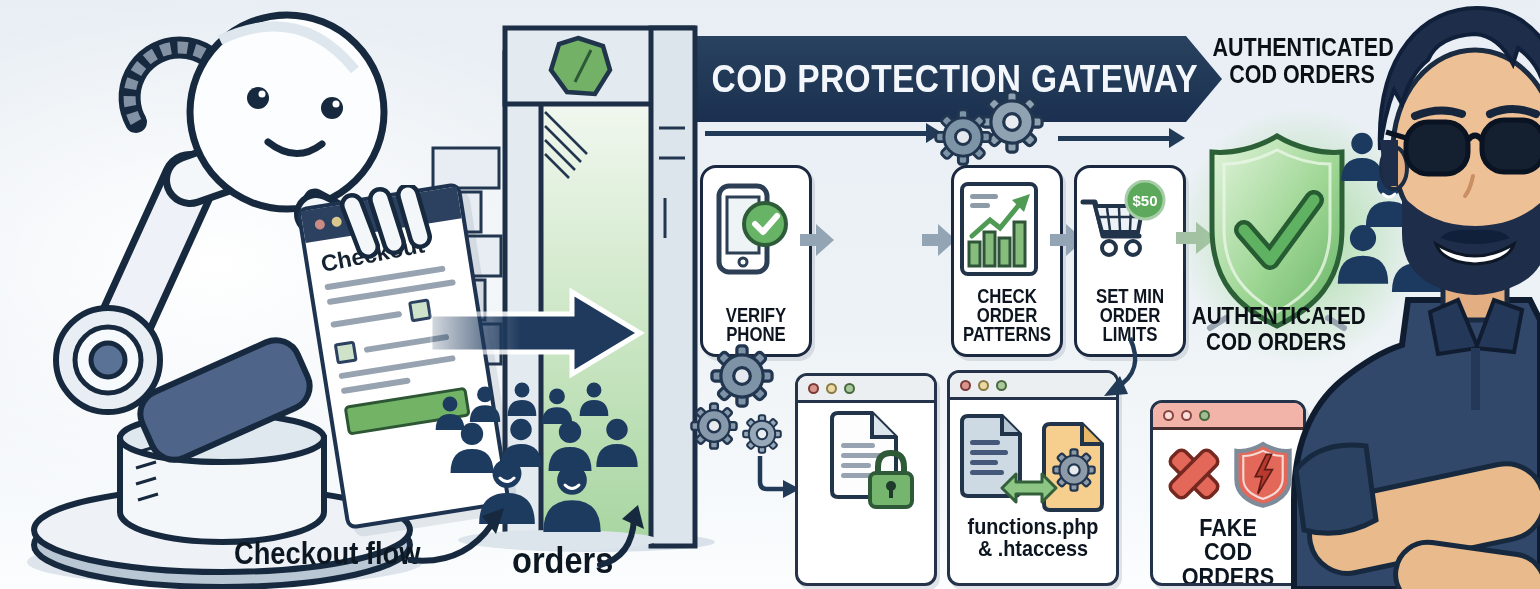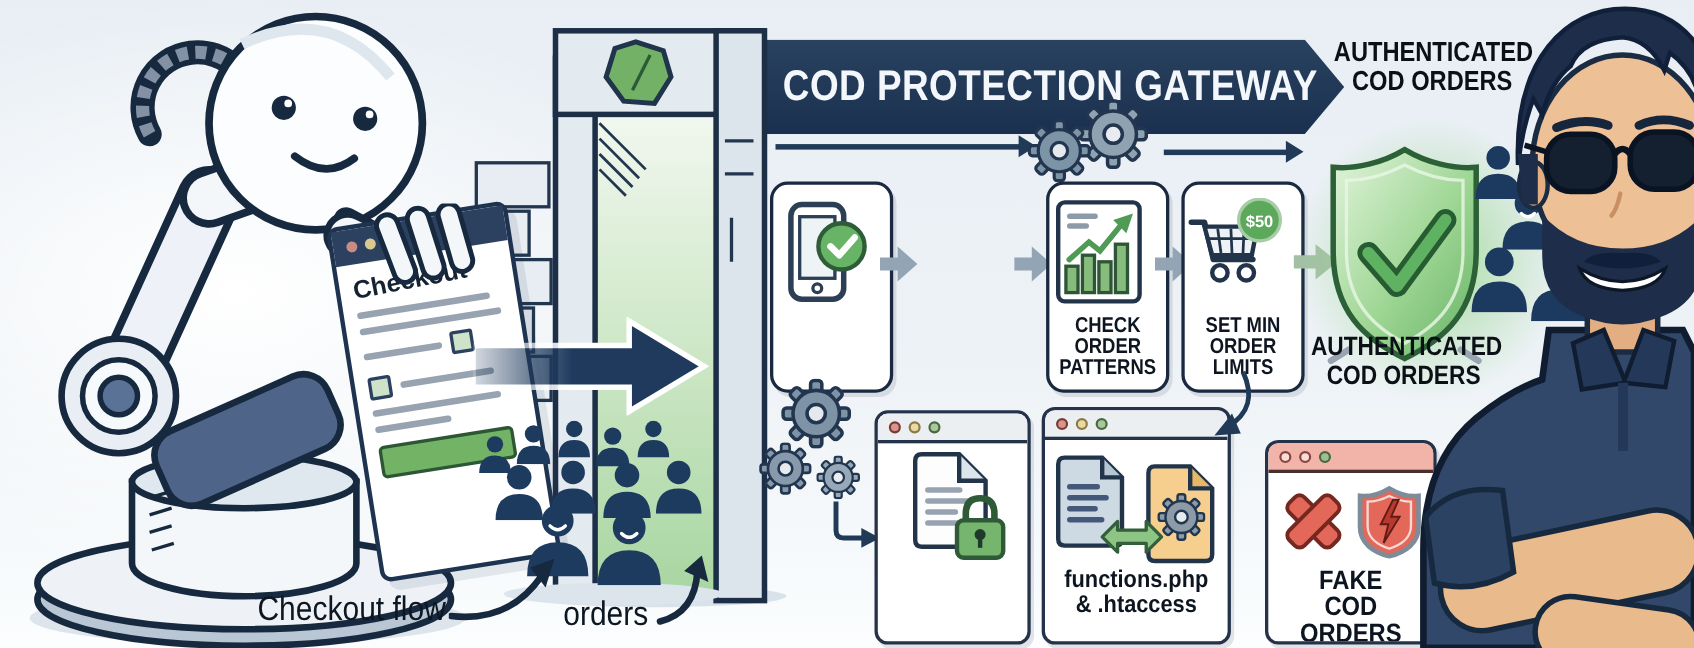--- a/index.html
+++ b/index.html
@@ -50,21 +50,21 @@
     box-shadow:7px 9px 0 rgba(40,60,90,.10)}
   .dochead{height:32px;background:#2c4060;display:flex;align-items:center;gap:7px;padding-left:12px}
   .ddot{width:10px;height:10px;border-radius:50%}
   .docbody{padding:6px 12px 0}
   .dtitle{font-size:23px;font-weight:bold;color:#152232;margin:2px 0 8px;transform:rotate(-2deg)}
   .dline{height:6px;border-radius:3px;background:#97a3b0;margin:9px 0}
   .drow{display:flex;align-items:center;gap:8px;margin:9px 0}
   .dbox{width:15px;height:15px;border:3px solid #2c4060;background:#cfe3cb;border-radius:3px;flex:0 0 auto}
   .dbtn{height:24px;background:#72b366;border:3px solid #2d5635;border-radius:5px;margin-top:12px}
 
-  .caption{font-weight:normal;color:#0d1722;white-space:nowrap}
+  .caption{font-weight:bold;color:#0d1722;white-space:nowrap}
 
   .shieldcap{left:1178px;top:303px;width:196px;text-align:center;font-weight:bold;font-size:24px;
     line-height:1.08;color:#0b1016}
   .shieldcap span{display:block;transform:scaleX(.86)}
 
   .glow{left:1178px;top:108px;width:246px;height:256px;border-radius:50%;
     background:radial-gradient(closest-side,rgba(158,216,150,.9),rgba(158,216,150,0))}
 
   .bigarrow{left:430px;top:288px;width:215px;height:90px;
     -webkit-mask-image:linear-gradient(90deg,rgba(0,0,0,.18) 0,#000 42%);
@@ -234,21 +234,21 @@
     <path d="M137,103 Q144,110 151,103" stroke="#fff" stroke-width="3" fill="none" stroke-linecap="round"></path>
   </svg>
 
   <div class="abs caption" style="left:234px;top:536px;font-size:31px">
     <span class="condL">Checkout flow</span>
   </div>
   <svg class="abs" style="left:408px;top:506px" width="100" height="62" viewBox="0 0 100 62">
     <path d="M2,54 Q55,60 84,18" fill="none" stroke="#16293e" stroke-width="6" stroke-linecap="round"></path>
     <polygon points="74,10 96,2 88,28" fill="#16293e"></polygon>
   </svg>
-  <div class="abs caption" style="left:512px;top:540px;font-size:31px">
+  <div class="abs caption" style="left:512px;top:540px;font-size:37px">
     <span class="condL">orders</span>
   </div>
   <svg class="abs" style="left:596px;top:503px" width="52" height="66" viewBox="0 0 52 66">
     <path d="M4,62 Q36,54 38,16" fill="none" stroke="#16293e" stroke-width="6" stroke-linecap="round"></path>
     <polygon points="26,16 42,2 48,26" fill="#16293e"></polygon>
   </svg>
 
   <div class="abs trlabel">
     <span>
         <span class="cond">AUTHENTICATED</span>
@@ -268,20 +268,24 @@
   <div class="abs stepbox" style="left:700px">
     <div class="icon">
       <svg width="90" height="100" viewBox="0 0 90 100">
         <rect x="16" y="6" width="48" height="86" rx="10" fill="#fff" stroke="#2c3f55" stroke-width="5"></rect>
         <rect x="24" y="17" width="32" height="56" fill="#eef3f6" stroke="#2c3f55" stroke-width="3"></rect>
         <circle cx="40" cy="82" r="4" fill="none" stroke="#2c3f55" stroke-width="3"></circle>
         <circle cx="62" cy="44" r="21" fill="#67b466" stroke="#2e5c38" stroke-width="4"></circle>
         <path d="M52,44 L60,52 L74,36" fill="none" stroke="#fff" stroke-width="6" stroke-linecap="round" stroke-linejoin="round"></path>
       </svg>
     </div>
+    <div class="steplbl">
+        <span>VERIFY</span>
+        <span>PHONE</span>
+      </div>
   </div>
 
   <svg class="abs" style="left:800px;top:222px" width="34" height="36" viewBox="0 0 34 36">
     <polygon points="0,12 16,12 16,2 34,18 16,34 16,24 0,24" fill="#93a5b4"></polygon>
   </svg>
 
 
   <svg class="abs" style="left:922px;top:222px" width="34" height="36" viewBox="0 0 34 36">
     <polygon points="0,12 16,12 16,2 34,18 16,34 16,24 0,24" fill="#93a5b4"></polygon>
   </svg>

